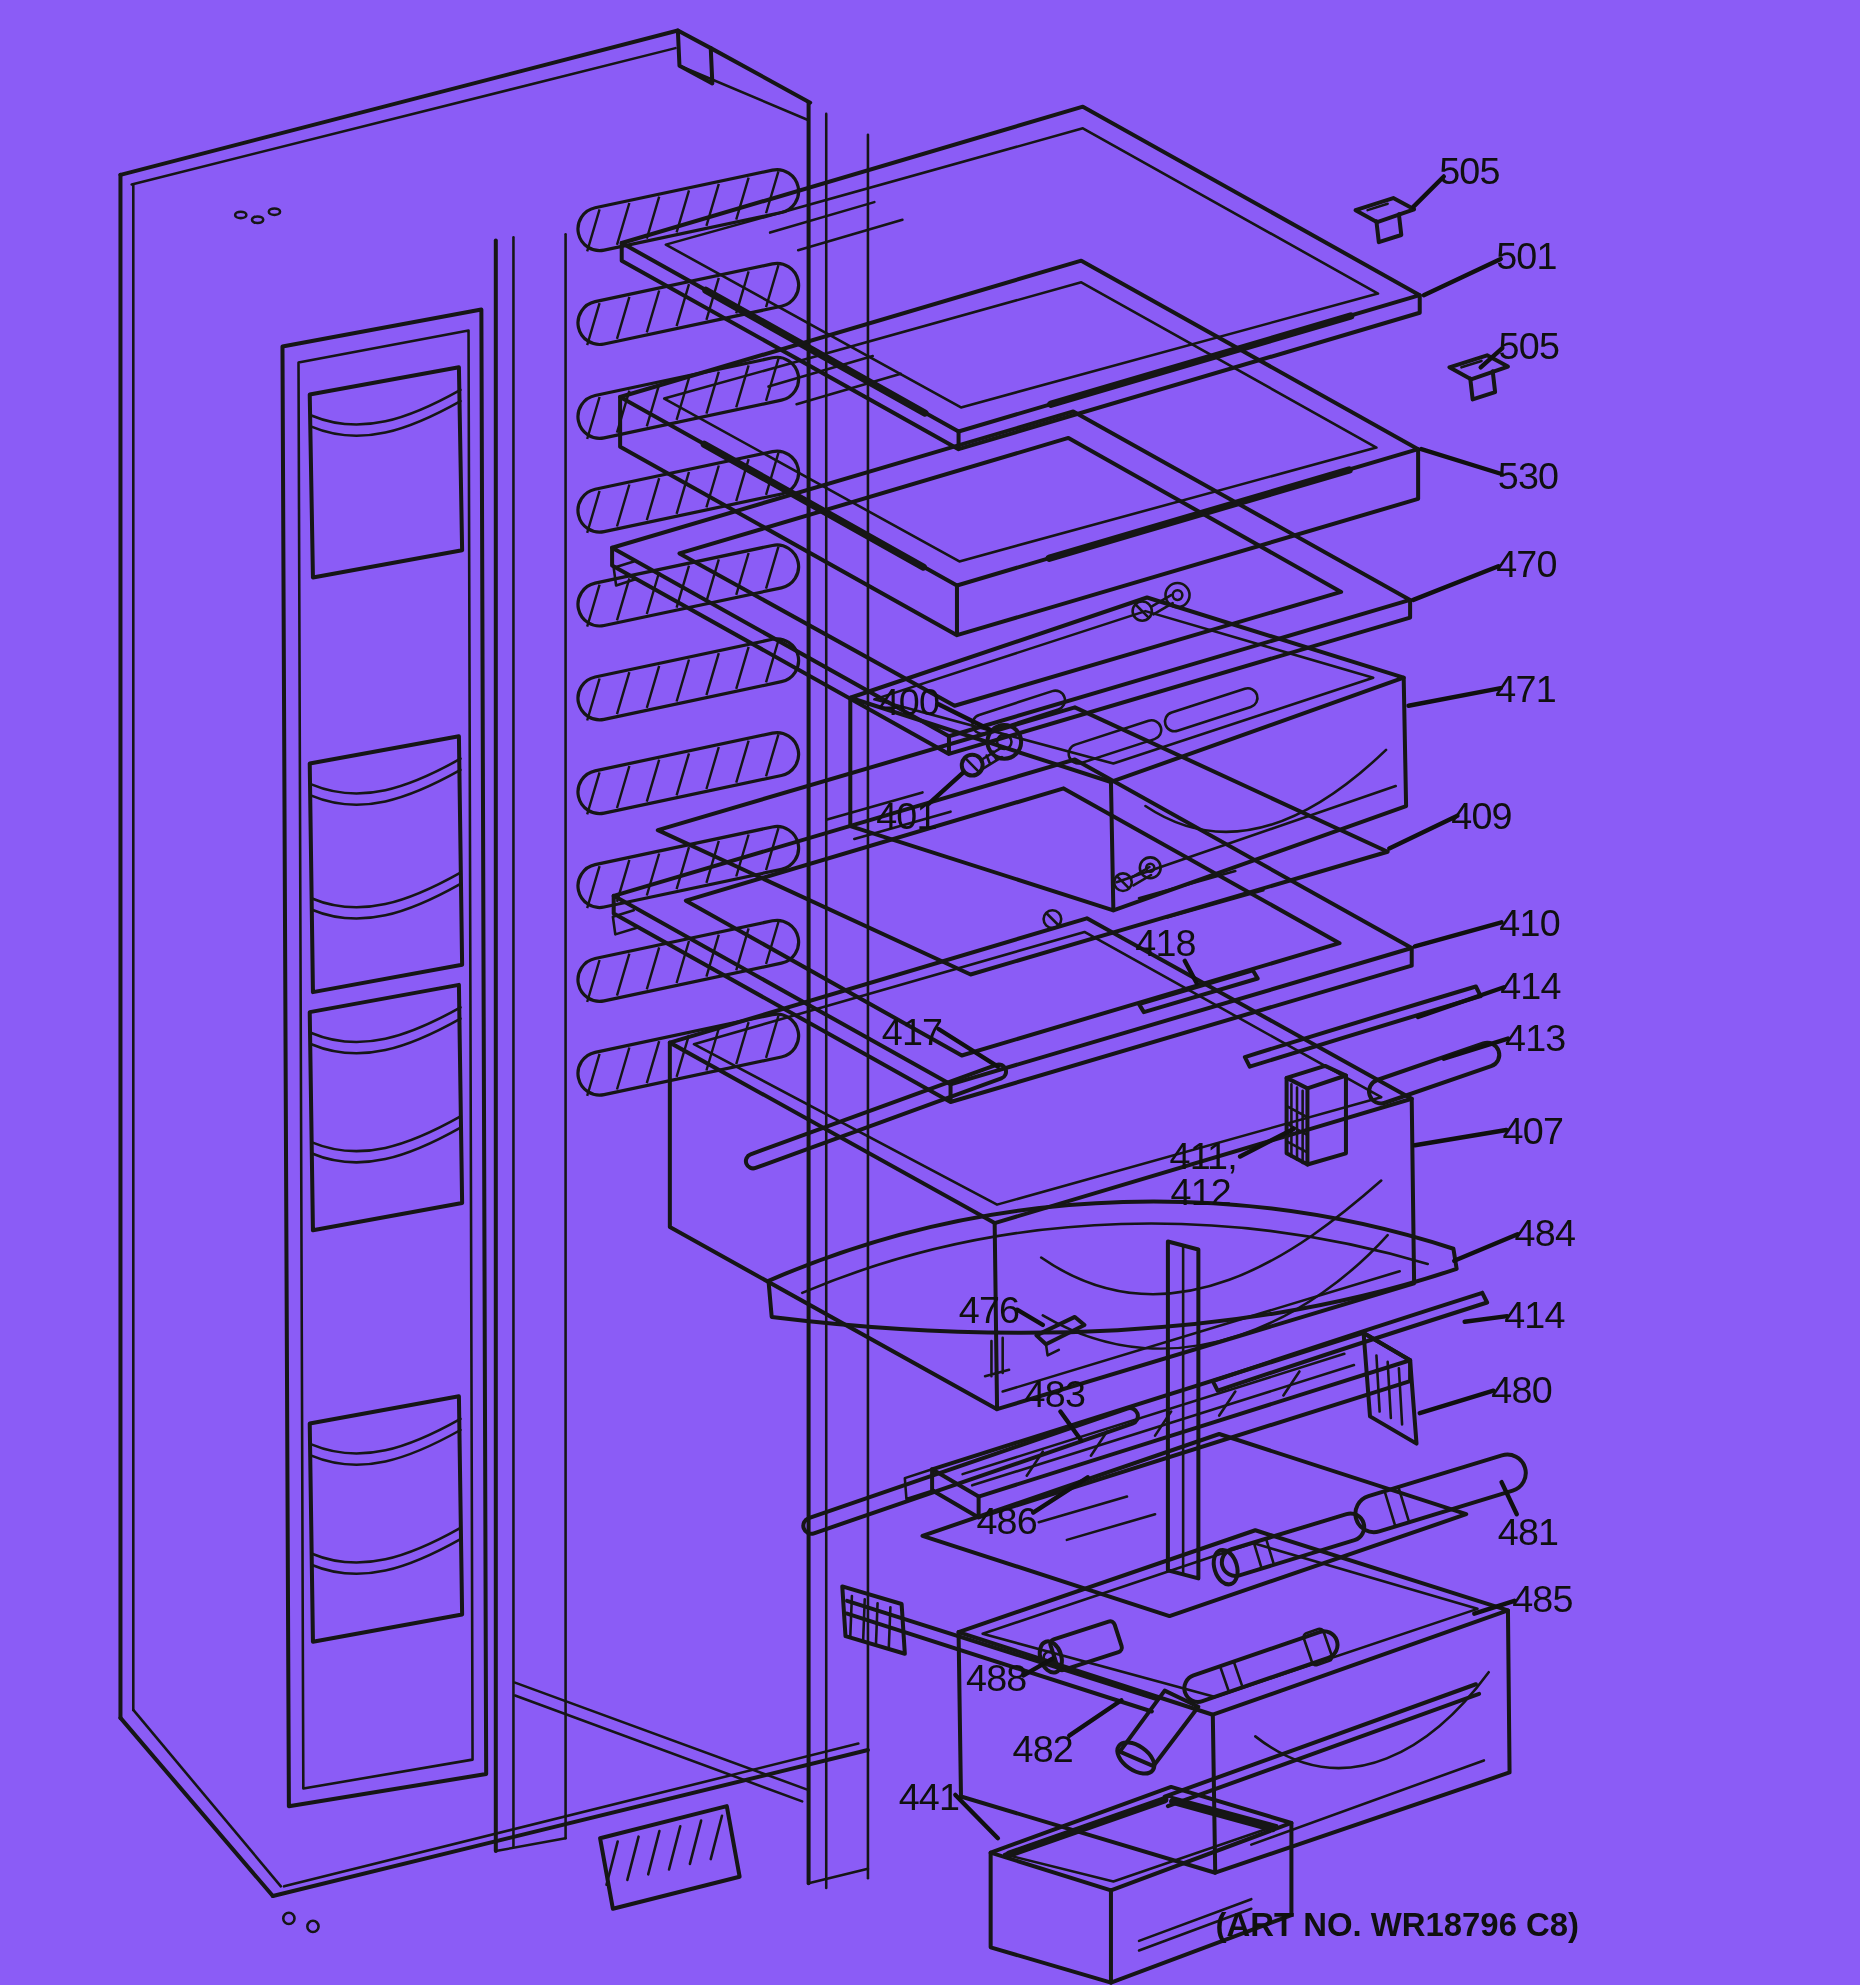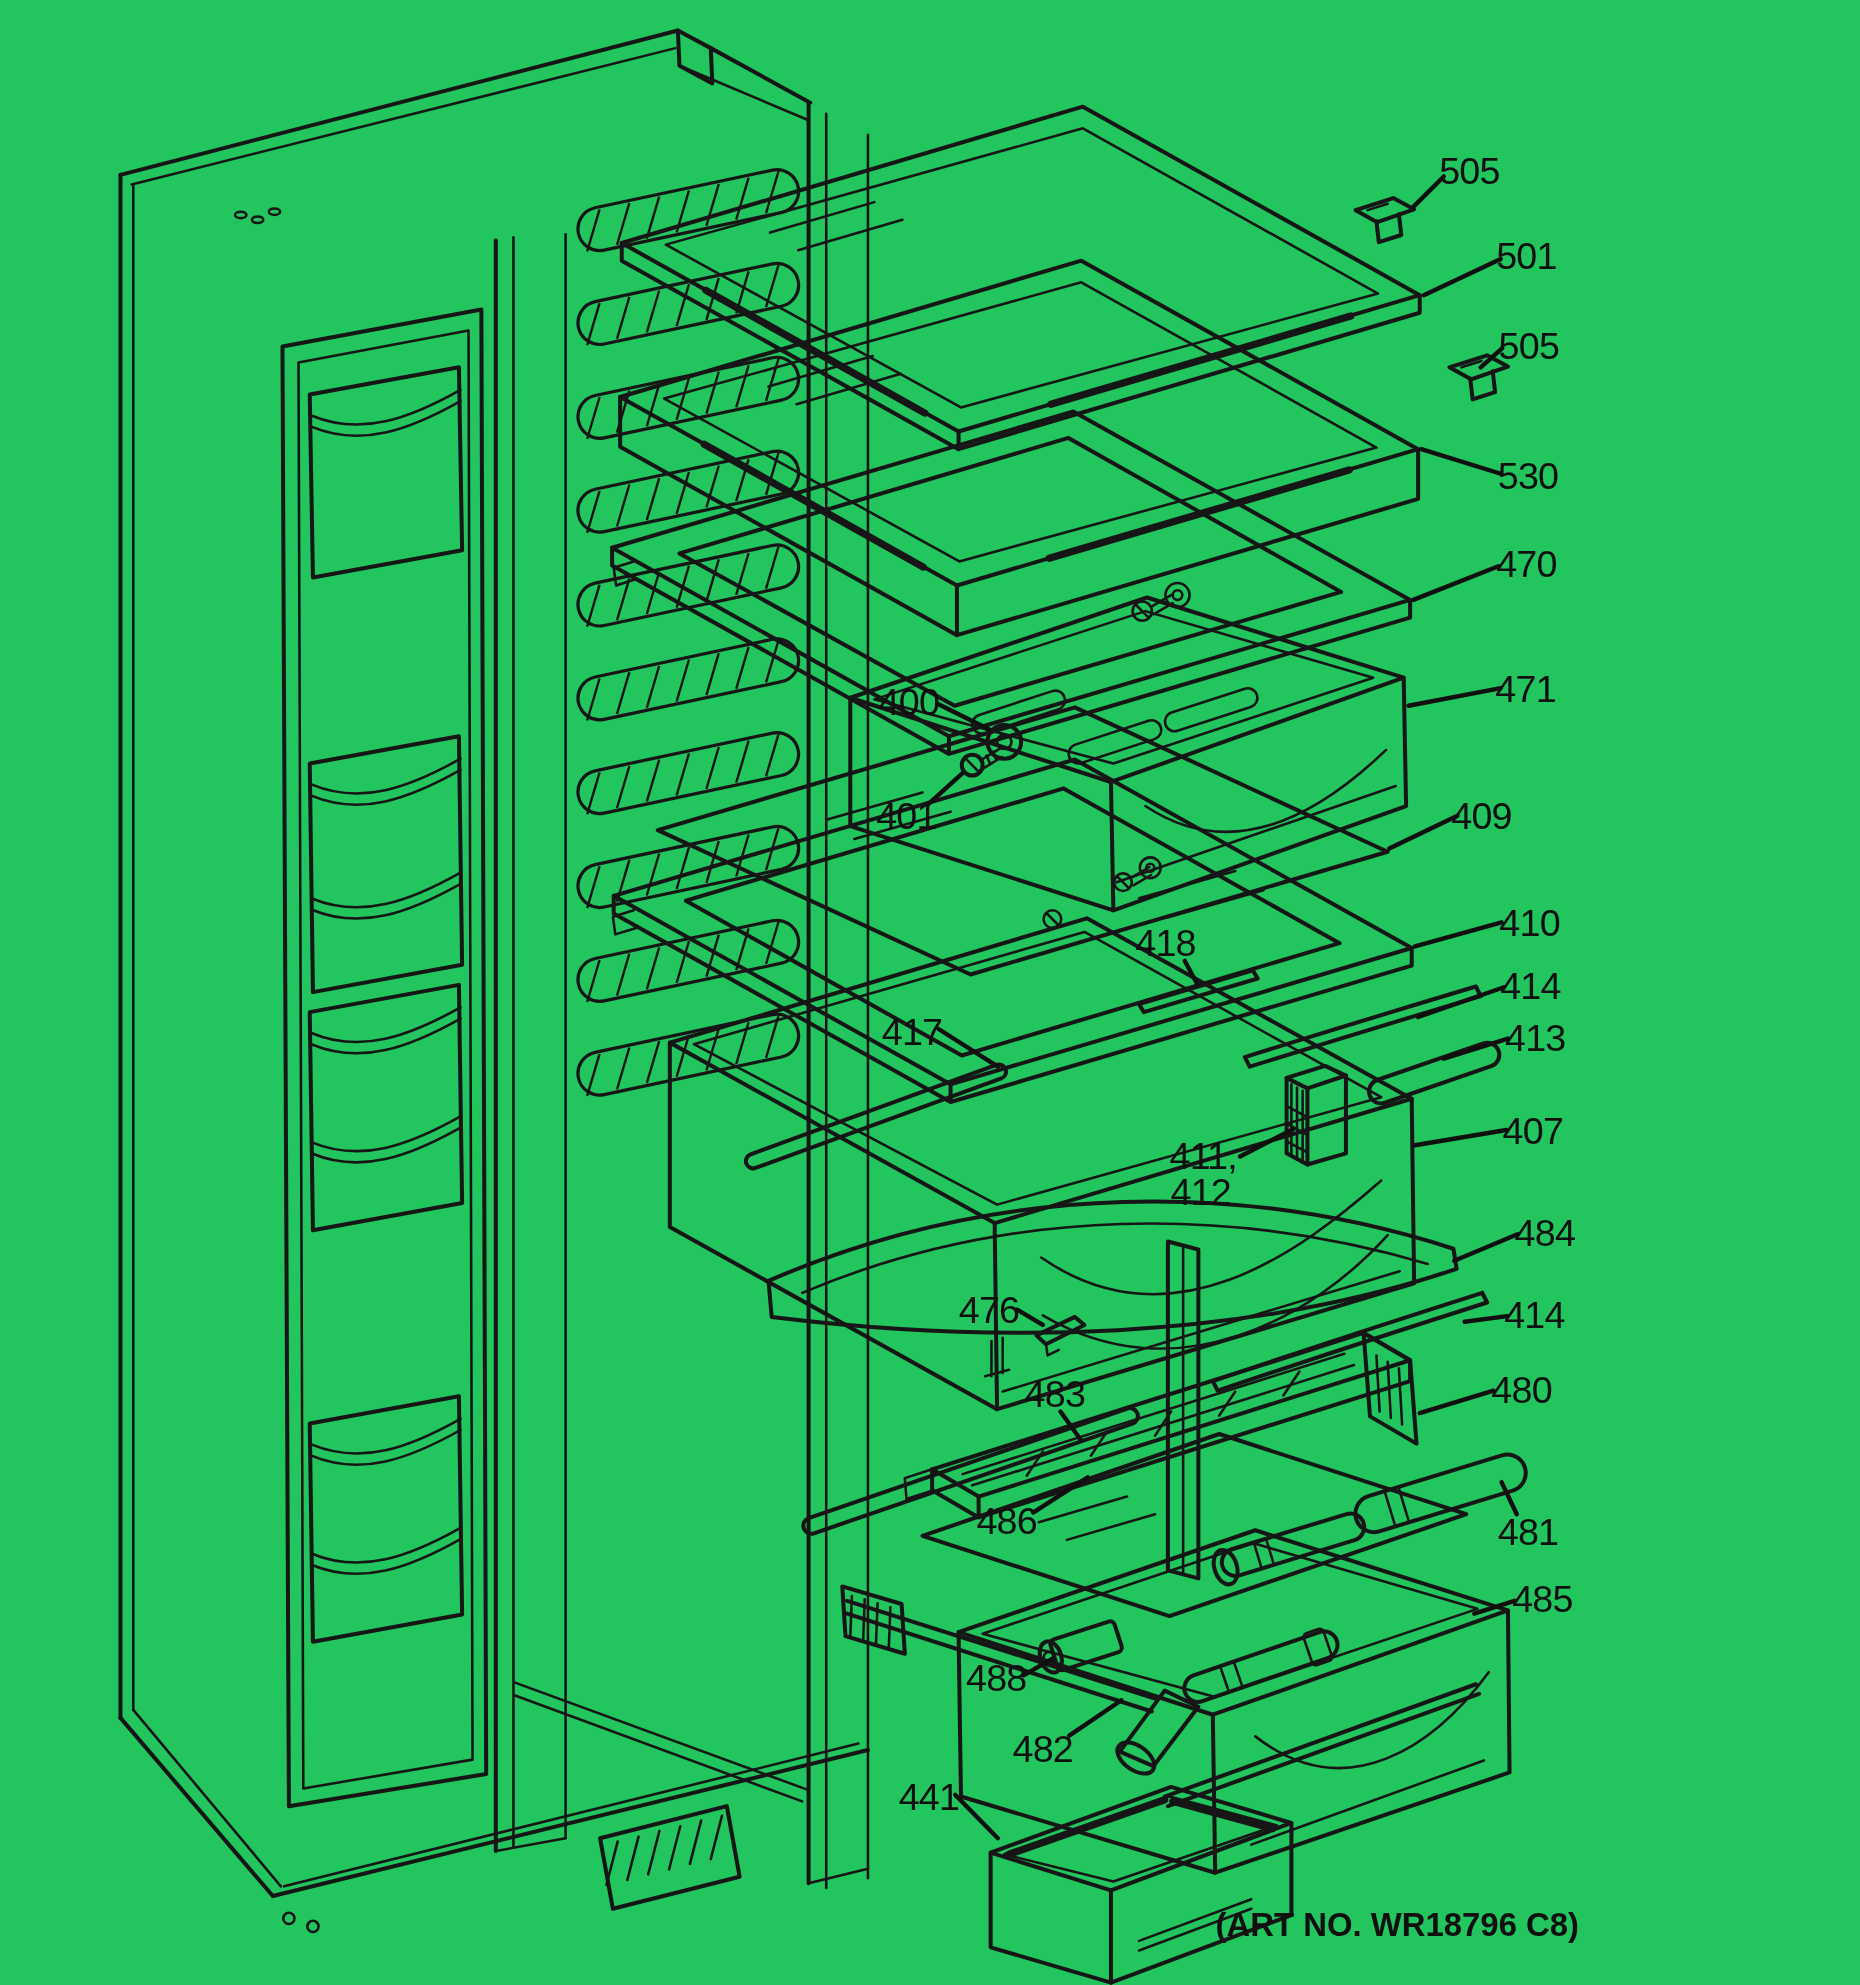--- a/index.html
+++ b/index.html
@@ -1,16 +1,16 @@
 <!DOCTYPE html>
 <html style="font-size:13px"><head>
 <meta charset="utf-8">
 <style>
   html,body{margin:0;padding:0;background:#ffffff;}
-  .page{width:1861px;height:1985px;background:#22c55e;position:relative;overflow:hidden;}
+  .page{width:1861px;height:1985px;background:#8b5cf6;position:relative;overflow:hidden;}
   svg{display:block;}
   .ln{fill:none;stroke:#161616;stroke-width:5;stroke-linecap:round;stroke-linejoin:round;}
   .thin{fill:none;stroke:#161616;stroke-width:3.2;stroke-linecap:round;stroke-linejoin:round;}
   .thick{fill:none;stroke:#161616;stroke-width:9;stroke-linecap:round;}
   .leader{stroke:#101010;stroke-width:5.5;stroke-linecap:round;}
   .lbl{font-family:"Liberation Sans",sans-serif;font-size:47px;fill:#101010;letter-spacing:-1px;}
   .artno{font-family:"Liberation Sans",sans-serif;font-size:41px;font-weight:700;fill:#101010;letter-spacing:0px;}
 </style>
 </head>
 <body>

